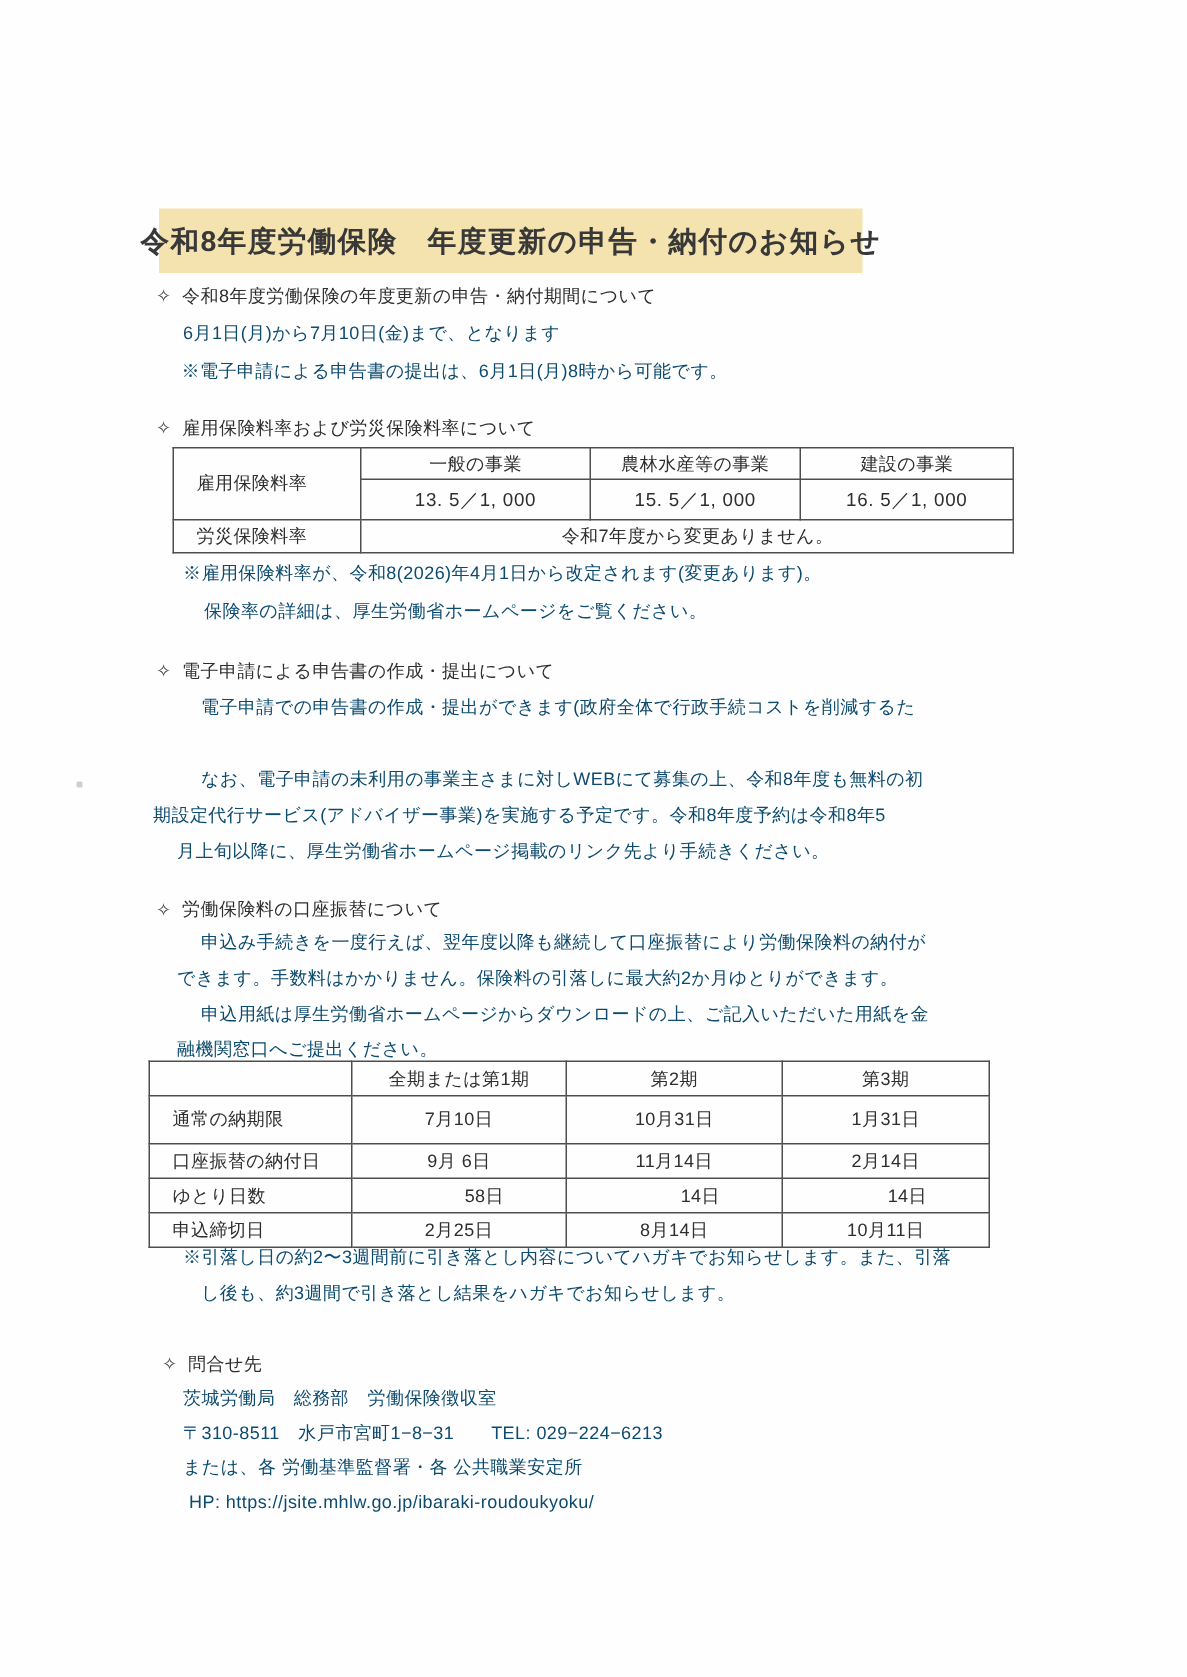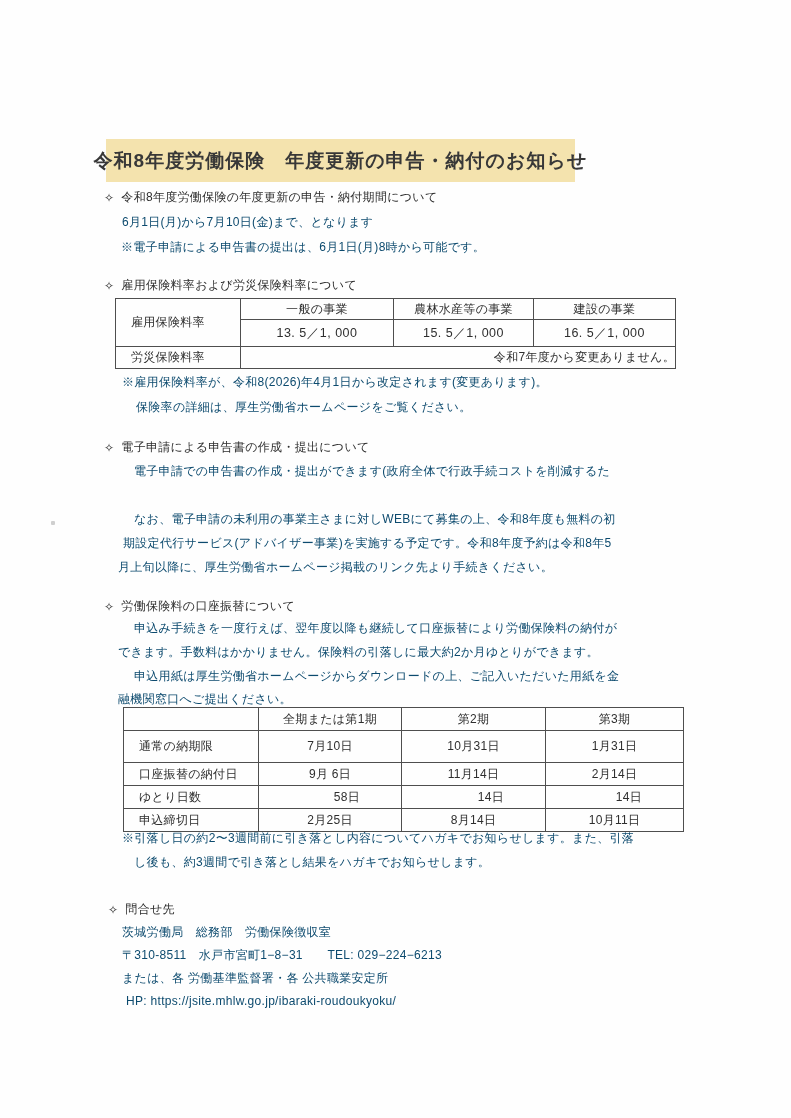--- a/index.html
+++ b/index.html
@@ -9,21 +9,21 @@
              display:flex;align-items:center;justify-content:center;}
   .title-bar .t{font-size:19px;font-weight:bold;color:#383838;letter-spacing:1px;white-space:nowrap;}
   .line{position:absolute;font-size:12px;color:#0c4a6e;white-space:nowrap;letter-spacing:0.3px;line-height:16px;}
   .heading{font-size:12px;color:#2e2e2e;}
   .bullet{display:inline-block;margin-right:7px;color:#3a3a3a;font-size:12px;transform:translateY(0.5px);}
   table{position:absolute;border-collapse:collapse;table-layout:fixed;background:#fefefe;}
   td{border:1.6px solid #4e4e4e;font-size:12px;color:#2e2e2e;text-align:center;
      padding:0;overflow:hidden;white-space:nowrap;vertical-align:middle;letter-spacing:0.3px;}
   td.lbl{text-align:left;padding-left:15px;}
   td.rate{font-size:12.5px;letter-spacing:0.5px;}
-  td.span-val{text-align:right;padding-left:14px;}
+  td.span-val{text-align:center;padding-left:14px;}
   td.num{text-align:right;padding-right:41px;}
   .dot{position:absolute;left:51px;top:521px;width:4px;height:4px;background:#cfcfcf;border-radius:1px;}
 </style>
 </head>
 <body>
 
 <div class="page">
 
   <div class="title-bar">
     <span class="t">令和8年度労働保険　年度更新の申告・納付のお知らせ</span>
@@ -66,32 +66,32 @@
     </table>
 
   <div class="line" style="left:122px;top:374px;">※雇用保険料率が、令和8(2026)年4月1日から改定されます(変更あります)。</div>
   <div class="line" style="left:136px;top:399px;">保険率の詳細は、厚生労働省ホームページをご覧ください。</div>
 
   <div class="line heading" style="left:104px;top:439px;">
     <span class="bullet">✧</span><span>電子申請による申告書の作成・提出について</span>
   </div>
   <div class="line" style="left:134px;top:463px;">電子申請での申告書の作成・提出ができます(政府全体で行政手続コストを削減するた</div>
   <div class="line" style="left:134px;top:511px;">なお、電子申請の未利用の事業主さまに対しWEBにて募集の上、令和8年度も無料の初</div>
-  <div class="line" style="left:123px;top:535px;">期設定代行サービス(アドバイザー事業)を実施する予定です。令和8年度予約は令和8年5</div>
+  <div class="line" style="left:102px;top:535px;">期設定代行サービス(アドバイザー事業)を実施する予定です。令和8年度予約は令和8年5</div>
   <div class="line" style="left:118px;top:559px;">月上旬以降に、厚生労働省ホームページ掲載のリンク先より手続きください。</div>
 
   <div class="line heading" style="left:104px;top:598px;">
     <span class="bullet">✧</span><span>労働保険料の口座振替について</span>
   </div>
   <div class="line" style="left:134px;top:620px;">申込み手続きを一度行えば、翌年度以降も継続して口座振替により労働保険料の納付が</div>
   <div class="line" style="left:118px;top:644px;">できます。手数料はかかりません。保険料の引落しに最大約2か月ゆとりができます。</div>
   <div class="line" style="left:134px;top:668px;">申込用紙は厚生労働省ホームページからダウンロードの上、ご記入いただいた用紙を金</div>
   <div class="line" style="left:118px;top:691px;">融機関窓口へご提出ください。</div>
 
-  <table style="left:123px;top:707px;width:560px;">
+  <table style="left:99px;top:707px;width:560px;">
     <colgroup>
         <col style="width:135px">
         <col style="width:143px">
         <col style="width:144px">
         <col style="width:138px">
       </colgroup>
     <tbody>
         <tr style="height:23px;">
       <td></td>
       <td>全期または第1期</td>

